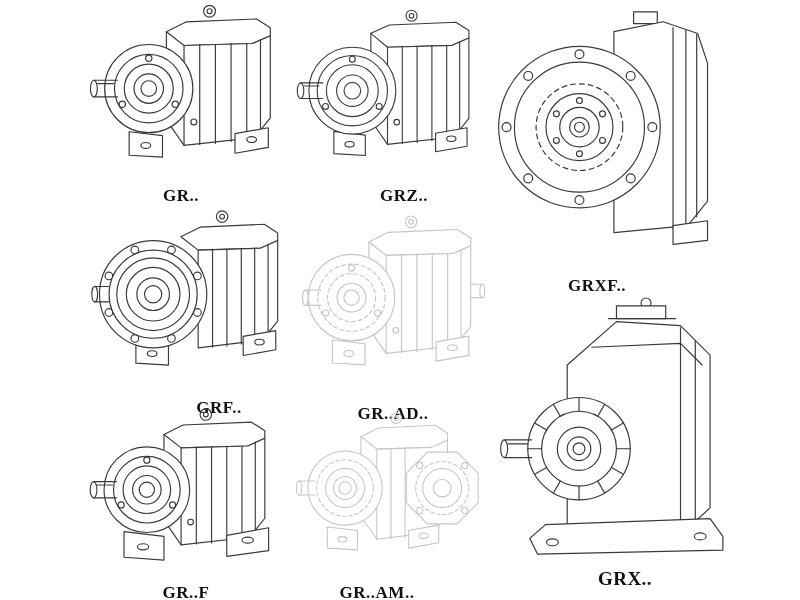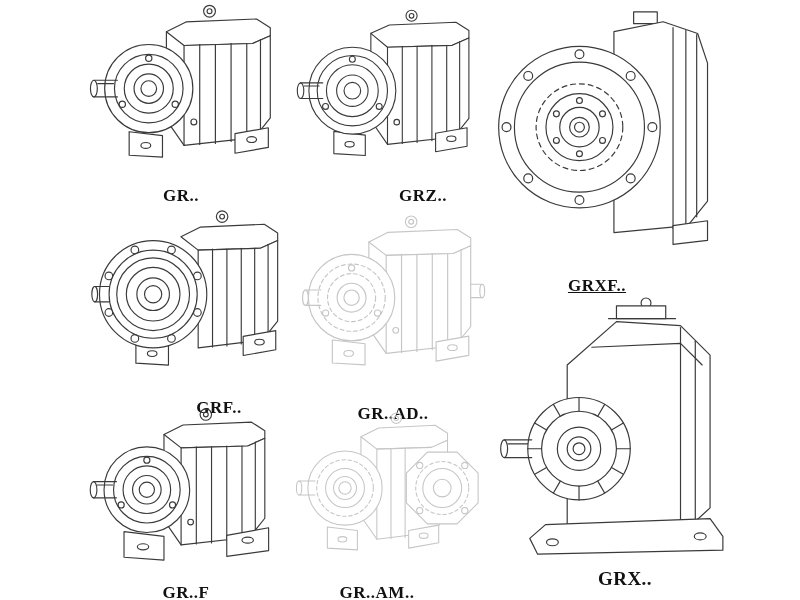--- a/index.html
+++ b/index.html
@@ -76,21 +76,21 @@
       <circle cx="62" cy="56" r="3.2"></circle>
         <circle cx="33" cy="107" r="3.2"></circle>
         <circle cx="91" cy="107" r="3.2"></circle>
       <ellipse cx="6" cy="90" rx="3.5" ry="8.5" fill="#fff"></ellipse>
       <line x1="6" y1="81.5" x2="30" y2="81.5"></line>
         <line x1="6" y1="98.5" x2="30" y2="98.5"></line>
       <line x1="10" y1="85" x2="26" y2="85"></line>
       <circle cx="110" cy="124" r="3"></circle>
     </g>
   </svg>
-  <div class="fig-label" style="left:404px;top:186px;margin-left:19px;">GRZ..</div>
+  <div class="fig-label" style="left:404px;top:186px;">GRZ..</div>
 
   <svg class="fig-svg" style="left:495px;top:4px;" width="228" height="266" viewBox="0 0 230 270">
     <g class="ink" stroke-width="1.3">
       <rect x="140" y="8" width="24" height="12" fill="#fff"></rect>
       <polygon points="120,28 170,18 205,30 215,60 215,200 195,225 120,232" fill="#fff"></polygon>
       <line x1="180" y1="24" x2="180" y2="228"></line>
       <line x1="193" y1="27" x2="193" y2="224"></line>
       <line x1="204" y1="31" x2="204" y2="216"></line>
       <polygon points="180,225 215,220 215,240 180,244" fill="#fff"></polygon>
       <circle cx="85" cy="125" r="82" fill="#fff"></circle>
@@ -109,21 +109,21 @@
         <circle cx="85" cy="98" r="3"></circle>
       <circle cx="61.6" cy="111.5" r="3"></circle>
         <circle cx="61.6" cy="138.5" r="3"></circle>
       <circle cx="85" cy="152" r="3"></circle>
         <circle cx="108.4" cy="138.5" r="3"></circle>
       <circle cx="85" cy="125" r="20"></circle>
         <circle cx="85" cy="125" r="10"></circle>
         <circle cx="85" cy="125" r="5"></circle>
     </g>
   </svg>
-  <div class="fig-label" style="left:597px;top:276px;text-decoration:underline;">GRXF..</div>
+  <div class="fig-label" style="left:597px;top:276px;">GRXF..</div>
 
   <svg class="fig-svg" style="left:88px;top:208px;" width="205" height="182" viewBox="0 0 210 190">
     <g class="ink">
       <circle cx="138" cy="9" r="6"></circle>
         <circle cx="138" cy="9" r="2.5"></circle>
       <polygon points="95,30 115,20 182,17 196,26 196,34 178,42 113,44" fill="#fff"></polygon>
       <polygon points="113,44 178,42 196,34 196,118 180,138 113,146" fill="#fff"></polygon>
       <line x1="128" y1="43" x2="128" y2="145"></line>
         <line x1="143" y1="43" x2="143" y2="144"></line>
       <line x1="158" y1="42" x2="158" y2="142"></line>

